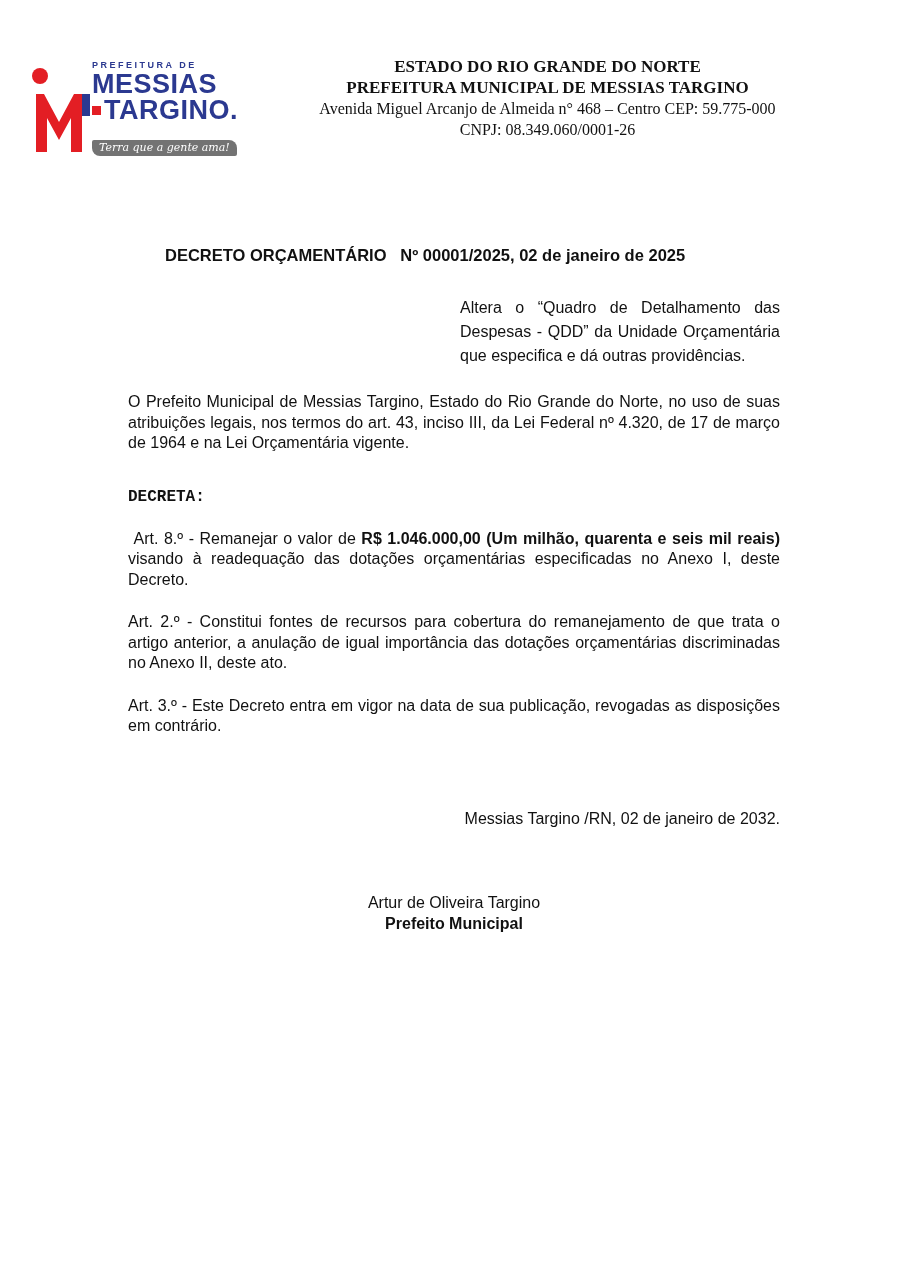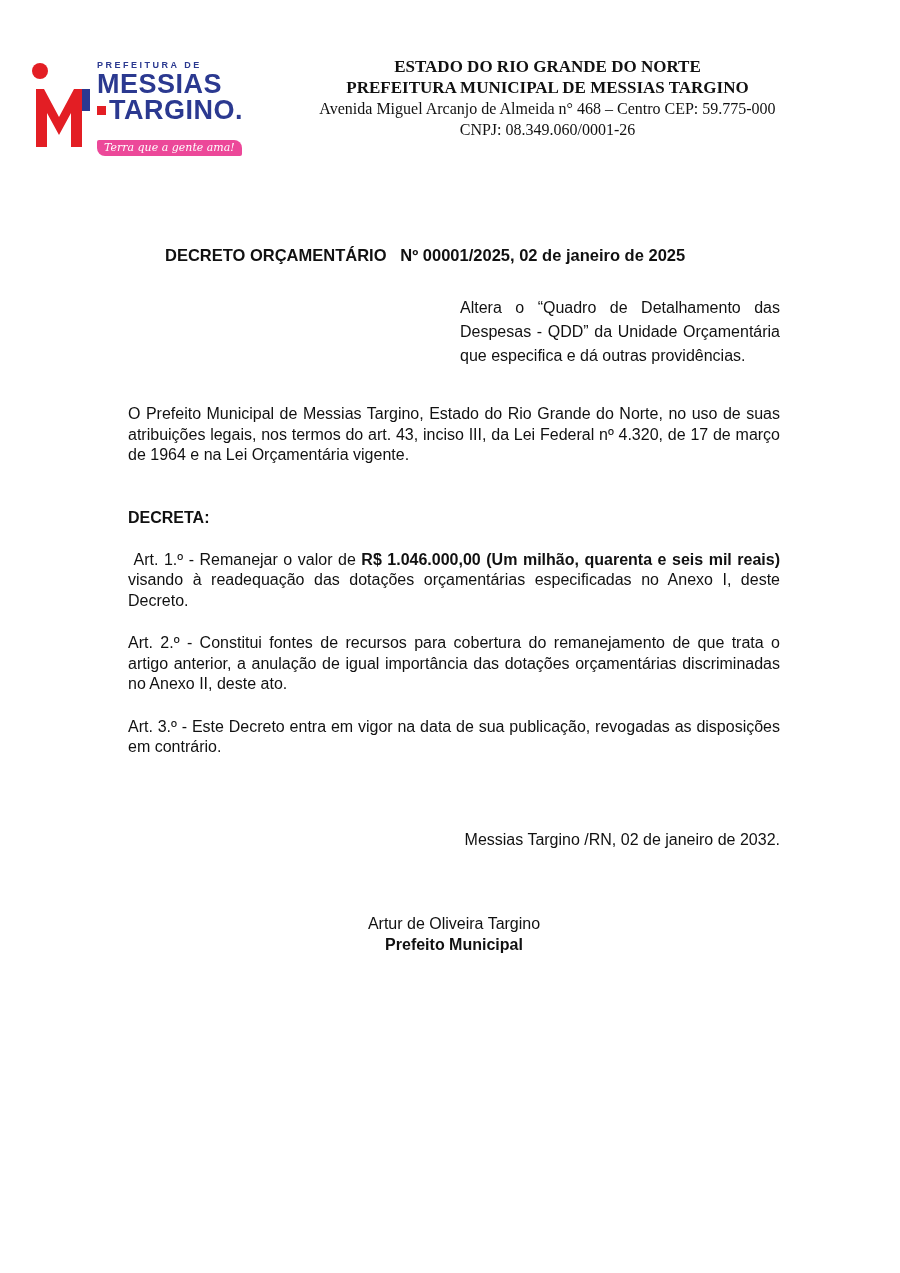--- a/index.html
+++ b/index.html
@@ -18,22 +18,21 @@
   
   .letterhead {
     display: flex;
     align-items: flex-start;
     padding: 54px 70px 0 30px;
   }
   .logo {
     width: 235px;
     flex: 0 0 235px;
     display: flex;
-    gap: 5px;
-    align-items: center;
+    align-items: flex-end;
   }
   .logo-mark { width: 62px; height: 92px; flex: 0 0 62px; }
   .logo-text { padding-top: 6px; }
   .logo-top {
     color: #2b3990;
     font-size: 9px;
     font-weight: bold;
     letter-spacing: 2.5px;
     margin-bottom: 1px;
     white-space: nowrap;
@@ -44,21 +43,21 @@
     font-size: 27px;
     line-height: 26px;
     letter-spacing: 0.5px;
     white-space: nowrap;
   }
   .logo-name2 { display: flex; align-items: center; gap: 3px; }
   .red-square { width: 9px; height: 9px; background: #e31e24; display: inline-block; }
   .logo-tagline {
     display: inline-block;
     margin-top: 17px;
-    background: #ec4899;
+    background: #737373;
     color: #ffffff;
     font-family: "DejaVu Serif", serif;
     font-style: italic;
     font-size: 11px;
     padding: 1px 7px 2px 7px;
     border-radius: 2px 8px 2px 8px;
     white-space: nowrap;
   }
   .header-text {
     flex: 1;
@@ -85,25 +84,26 @@
     text-align: justify;
     font-size: 16px;
     line-height: 24px;
   }
   .body-par {
     margin-top: 22px;
     text-align: justify;
     font-size: 16px;
     line-height: 20.5px;
   }
-  .preamble { margin-top: 36px; }
+  .preamble { margin-top: 24px; }
   .decreta {
-    margin-top: 43px;
+    margin-top: 34px;
     font-weight: bold;
     font-size: 16px;
+    font-family: Liberation Mono, monospace;
   }
   .art1 { margin-top: 23px; white-space: pre-wrap; }
   .bold { font-weight: bold; }
   .dateline {
     margin-top: 73px;
     text-align: right;
     font-size: 16px;
   }
   .signature {
     margin-top: 64px;
@@ -149,21 +149,21 @@
   <main class="content">
 
     <div class="doc-title">DECRETO ORÇAMENTÁRIO   Nº 00001/2025, 02 de janeiro de 2025</div>
 
     <div class="summary">Altera o “Quadro de Detalhamento das Despesas - QDD” da Unidade Orçamentária que especifica e dá outras providências.</div>
 
     <p class="body-par preamble">O Prefeito Municipal de Messias Targino, Estado do Rio Grande do Norte, no uso de suas atribuições legais, nos termos do art. 43, inciso III, da Lei Federal nº 4.320, de 17 de março de 1964 e na Lei Orçamentária vigente.</p>
 
     <p class="decreta">DECRETA:</p>
 
-    <p class="body-par art1"><span> Art. 1.º - Remanejar o valor de </span><span class="bold">R$ 1.046.000,00 (Um milhão, quarenta e seis mil reais)</span><span> visando à readequação das dotações orçamentárias especificadas no Anexo I, deste Decreto.</span></p>
+    <p class="body-par art1"><span> Art. 8.º - Remanejar o valor de </span><span class="bold">R$ 1.046.000,00 (Um milhão, quarenta e seis mil reais)</span><span> visando à readequação das dotações orçamentárias especificadas no Anexo I, deste Decreto.</span></p>
 
     <p class="body-par">Art. 2.º - Constitui fontes de recursos para cobertura do remanejamento de que trata o artigo anterior, a anulação de igual importância das dotações orçamentárias discriminadas no Anexo II, deste ato.</p>
 
     <p class="body-par">Art. 3.º - Este Decreto entra em vigor na data de sua publicação, revogadas as disposições em contrário.</p>
 
     <div class="dateline">Messias Targino /RN, 02 de janeiro de 2032.</div>
 
     <div class="signature">
       <div>Artur de Oliveira Targino</div>
       <div class="sig-title">Prefeito Municipal</div>

